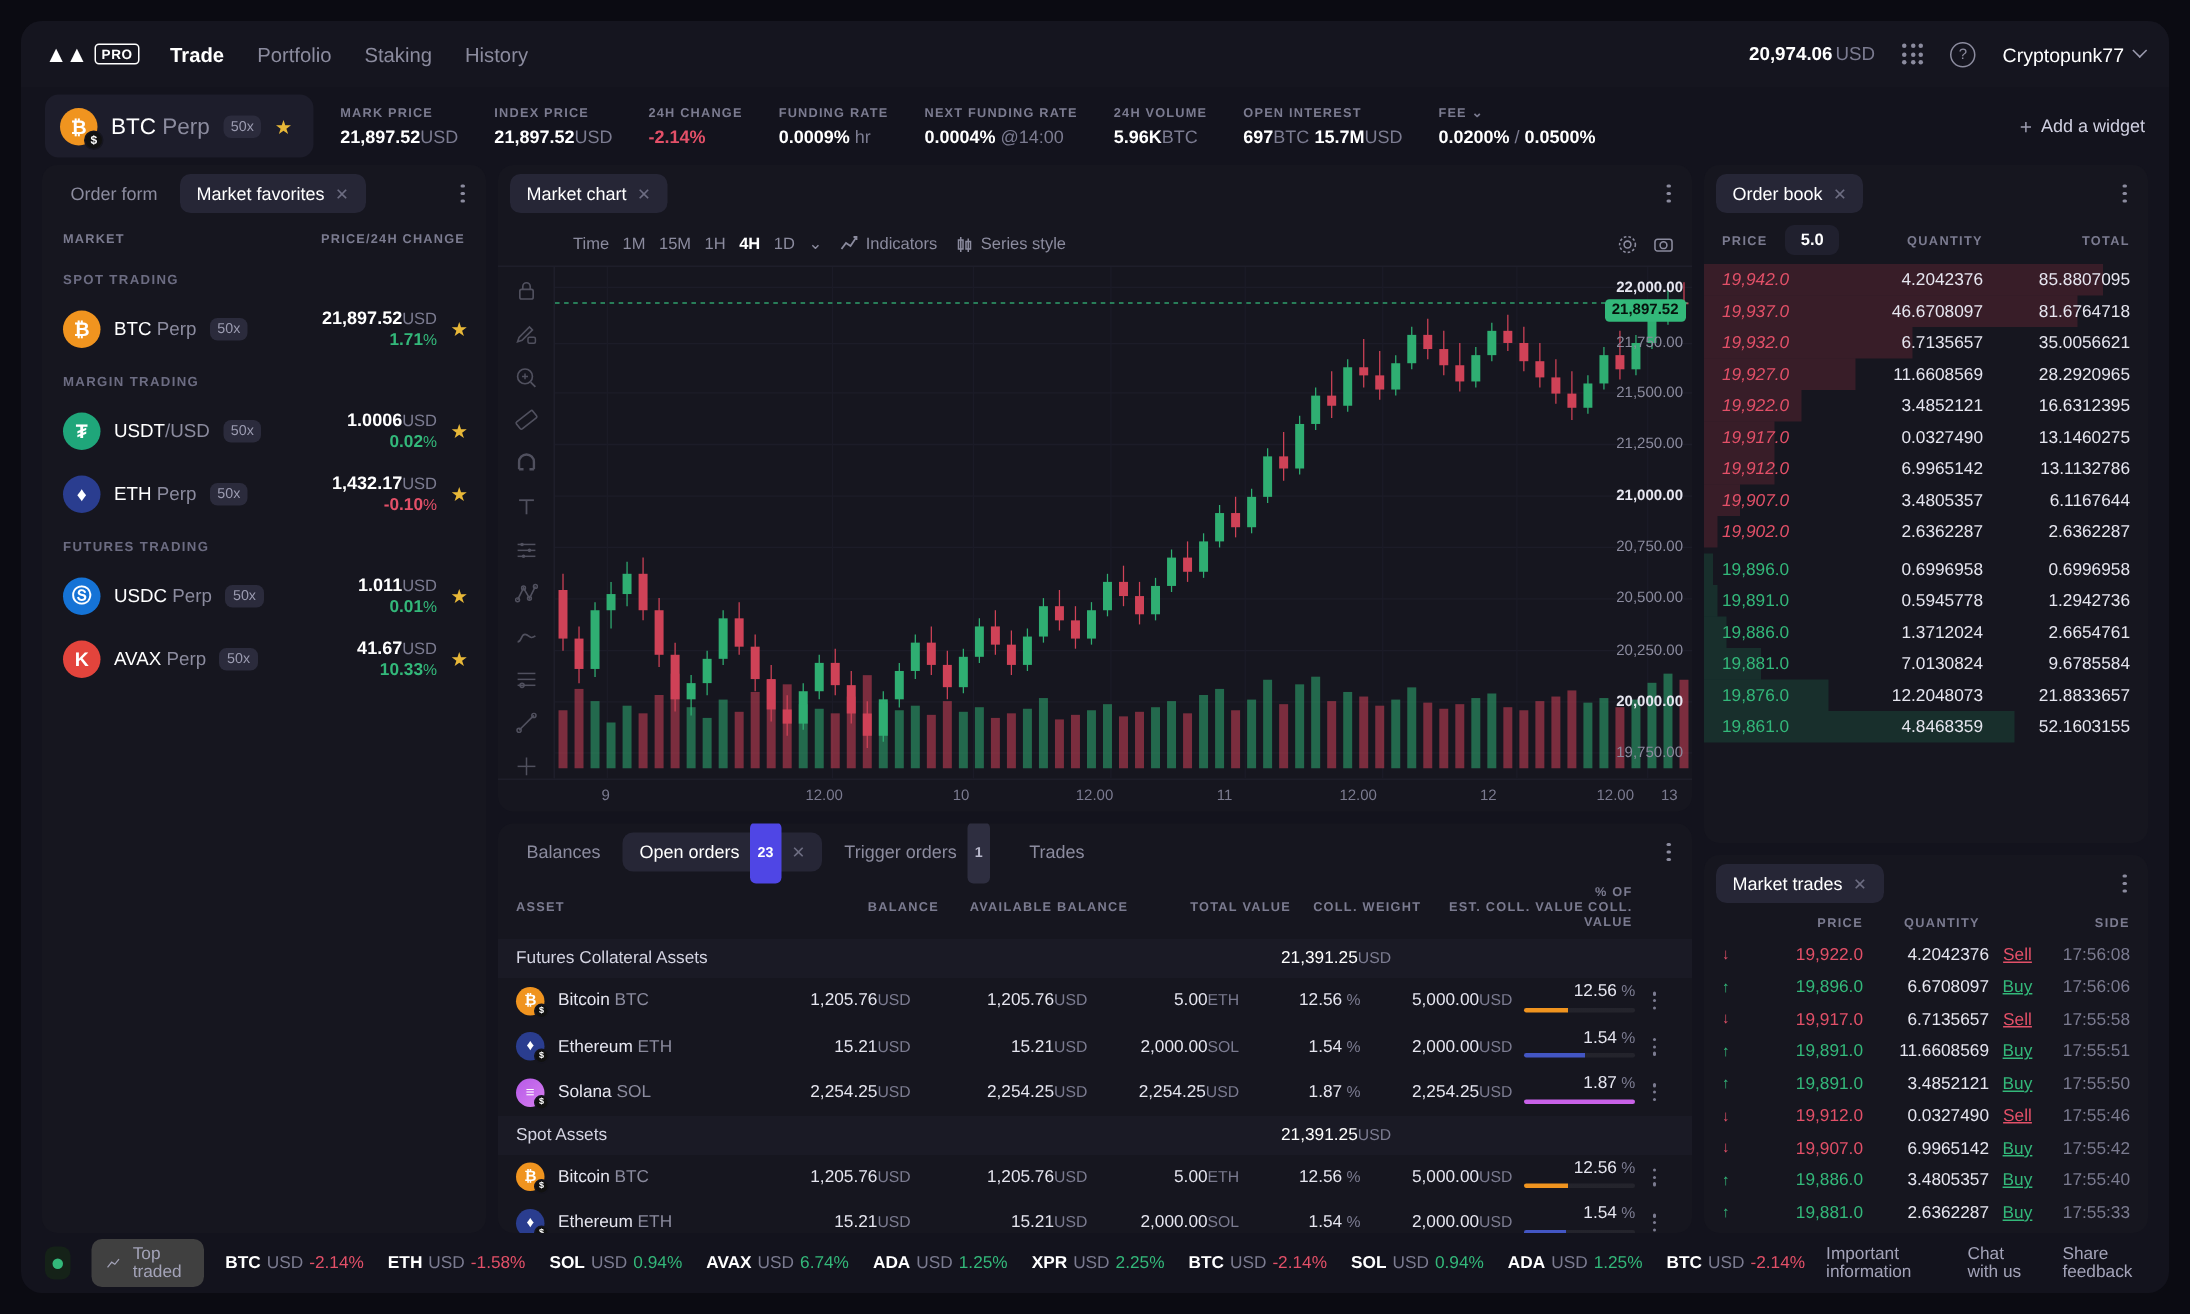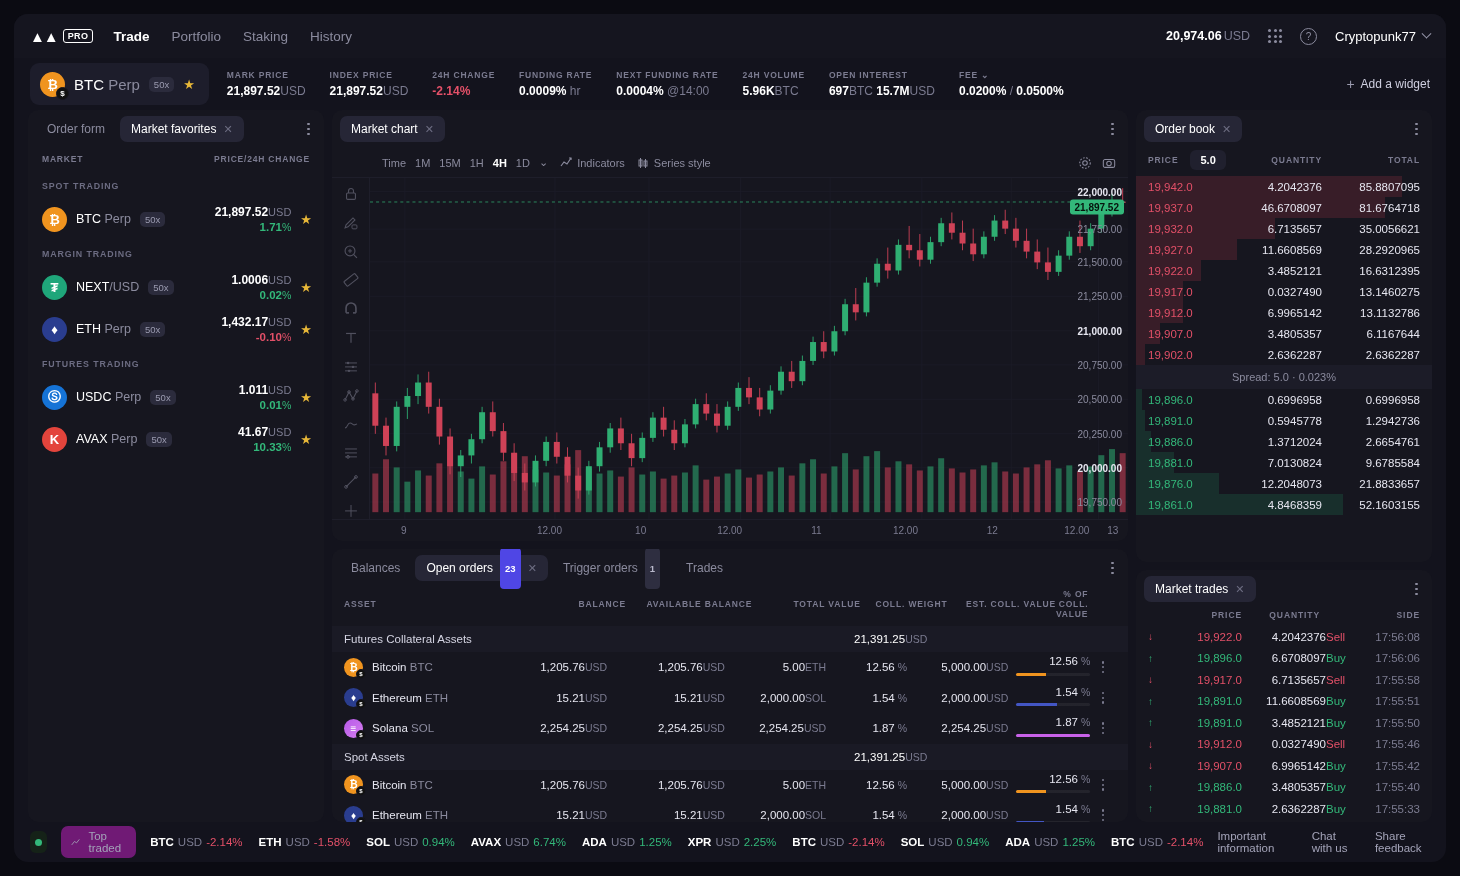--- a/index.html
+++ b/index.html
@@ -176,41 +176,41 @@
   .ob-tot { width: 98px; text-align: right; }
   .ob-rows { flex: 1; display: flex; flex-direction: column; }
   .ob-row {
     display: flex; align-items: center; height: 21px; padding: 0 12px;
     font-size: 11.5px; position: relative; cursor: pointer;
   }
   .ob-row .bar { position: absolute; left: 0; top: 0; bottom: 0; }
   .ob-row.ask .bar { background: rgba(196,58,82,.20); }
   .ob-row.bid .bar { background: rgba(33,150,100,.20); }
   .ob-row .p { position: relative; z-index: 1; width: 80px; font-weight: 500;}
-  .ob-row.ask .p { color: #e35068; }
+  .ob-row.ask .p { color: #e35068; font-style: italic; }
   .ob-row.bid .p { color: #33b87a; }
   .ob-row .q { position: relative; z-index: 1; margin-left: auto; color: #e6e6f0; }
   .ob-row .t { position: relative; z-index: 1; width: 98px; text-align: right; color: #e6e6f0; }
   .spread {
     height: 24px; display: flex; align-items: center; justify-content: center;
     background: #1c1c28; font-size: 11px; color: #8b8b9e;
   }
 
   
   .mt-panel { flex: 1; min-height: 0; }
   .mt-head { display: flex; padding: 2px 12px 6px 12px; font-size: 8.5px; letter-spacing: .9px;
              color: #7b7b90; font-weight: 600; }
   .mt-head .c1 { width: 94px; text-align: right; }
   .mt-head .c2 { flex: 1; text-align: right; }
   .mt-head .c3 { width: 100px; text-align: right; }
   .mt-row { display: flex; align-items: center; height: 21.5px; padding: 0 12px; font-size: 11.5px; }
   .mt-row .arrow { width: 14px; font-size: 10px; }
   .mt-row .p { width: 80px; text-align: right; font-weight: 500; }
   .mt-row .q { flex: 1; text-align: right; color: #e6e6f0; }
-  .mt-row .s { width: 38px; text-align: left; }
+  .mt-row .s { width: 38px; text-align: center; text-decoration: underline; }
   .mt-row .tm { width: 56px; text-align: right; color: #7b7b90; }
 
   
   .bal-panel { flex: 0 0 273px; }
   .bal-head {
     display: flex; align-items: center; padding: 2px 12px 7px 12px;
     font-size: 8.5px; letter-spacing: .85px; color: #7b7b90; font-weight: 600;
   }
   .bal-rows { flex: 1; overflow: hidden; }
   .c-asset { width: 190px; }
@@ -237,21 +237,21 @@
   .kb2 i { width: 2.4px; height: 2.4px; background: #7b7b90; border-radius: 50%; display: block;}
 
   
   .footer {
     height: 40px; flex: 0 0 40px; display: flex; align-items: center;
     padding: 0 16px; gap: 14px; font-size: 11.5px;
   }
   .dot-box { width: 24px; height: 22px; border-radius: 6px; background: #152218;
              display: flex; align-items: center; justify-content: center; }
   .dot { width: 7px; height: 7px; border-radius: 50%; background: #33b87a; }
-  .toptraded { display: flex; align-items: center; gap: 8px; background: #701a75;
+  .toptraded { display: flex; align-items: center; gap: 8px; background: #404040;
                border-radius: 7px; padding: 4px 10px; color: #a3a3b8; font-size: 11.5px;}
   .tick { display: flex; align-items: center; gap: 4px; }
   .tick b { color: #fff; font-weight: 700; font-size: 11.5px;}
   .tick em { color: #7b7b90; font-style: normal; }
   .footer-right { margin-left: auto; display: flex; gap: 20px; color: #a3a3b8; }
   .footer-right span { cursor: pointer; }
 </style>
 </head>
 <body>
 
@@ -376,21 +376,21 @@
             <div class="mk-price"><span>21,897.52</span><em>USD</em></div>
             <div class="mk-chg up"><span>1.71</span><em>%</em></div>
           </div>
           <div class="star">★</div>
         </div>
 
         <div class="mk-group">MARGIN TRADING</div>
         <div class="mk-row">
           <div class="mk-left">
             <div class="coin usdt">₮</div>
-            <div class="mk-sym"><span style="color:#fff">NEXT</span><span>/USD</span></div>
+            <div class="mk-sym"><span style="color:#fff">USDT</span><span>/USD</span></div>
             <div class="lev">50x</div>
           </div>
           <div class="mk-right">
             <div class="mk-price"><span>1.0006</span><em>USD</em></div>
             <div class="mk-chg up"><span>0.02</span><em>%</em></div>
           </div>
           <div class="star">★</div>
         </div>
         <div class="mk-row">
           <div class="mk-left">
@@ -1026,21 +1026,20 @@
               <div class="q">3.4805357</div>
               <div class="t">6.1167644</div>
             </div>
             <div class="ob-row ask">
               <div class="bar" style="width:3%"></div>
               <div class="p">19,902.0</div>
               <div class="q">2.6362287</div>
               <div class="t">2.6362287</div>
             </div>
           </div>
-        <div class="spread">Spread: 5.0 · 0.023%</div>
         <div class="ob-rows" id="ob-bids">
             <div class="ob-row bid">
               <div class="bar" style="width:2%"></div>
               <div class="p">19,896.0</div>
               <div class="q">0.6996958</div>
               <div class="t">0.6996958</div>
             </div>
             <div class="ob-row bid">
               <div class="bar" style="width:3%"></div>
               <div class="p">19,891.0</div>

